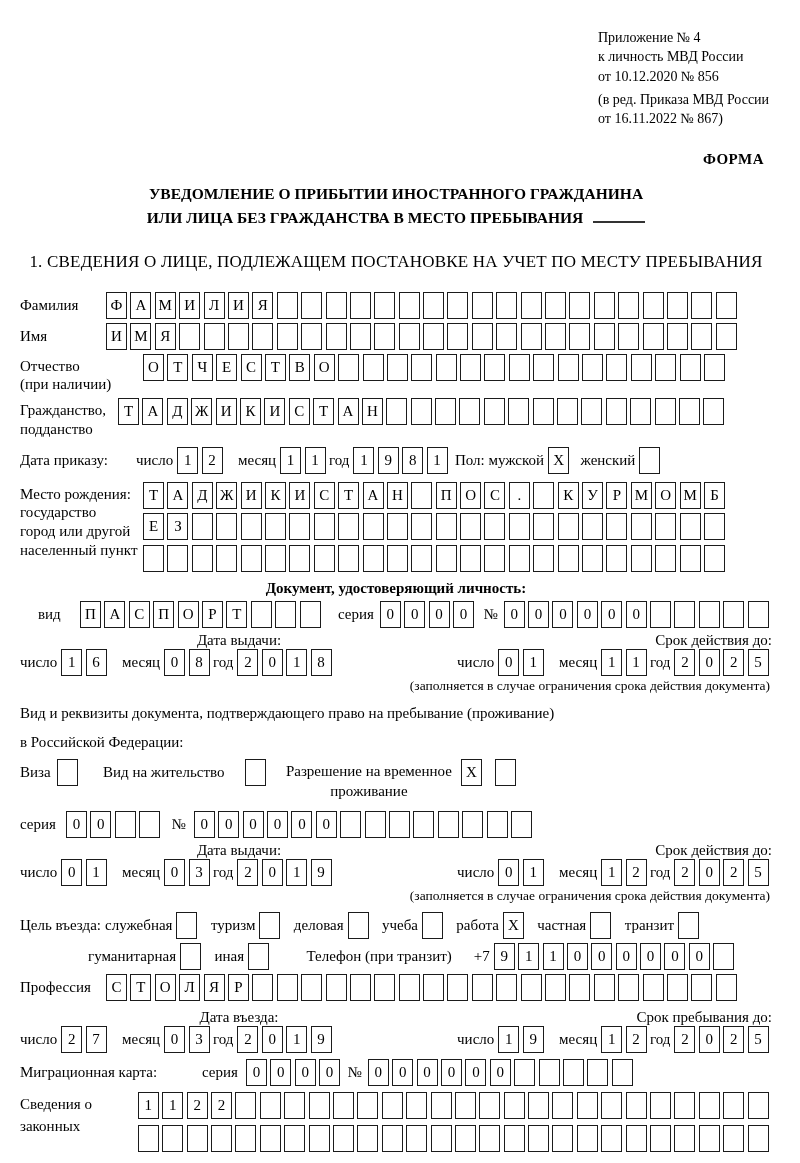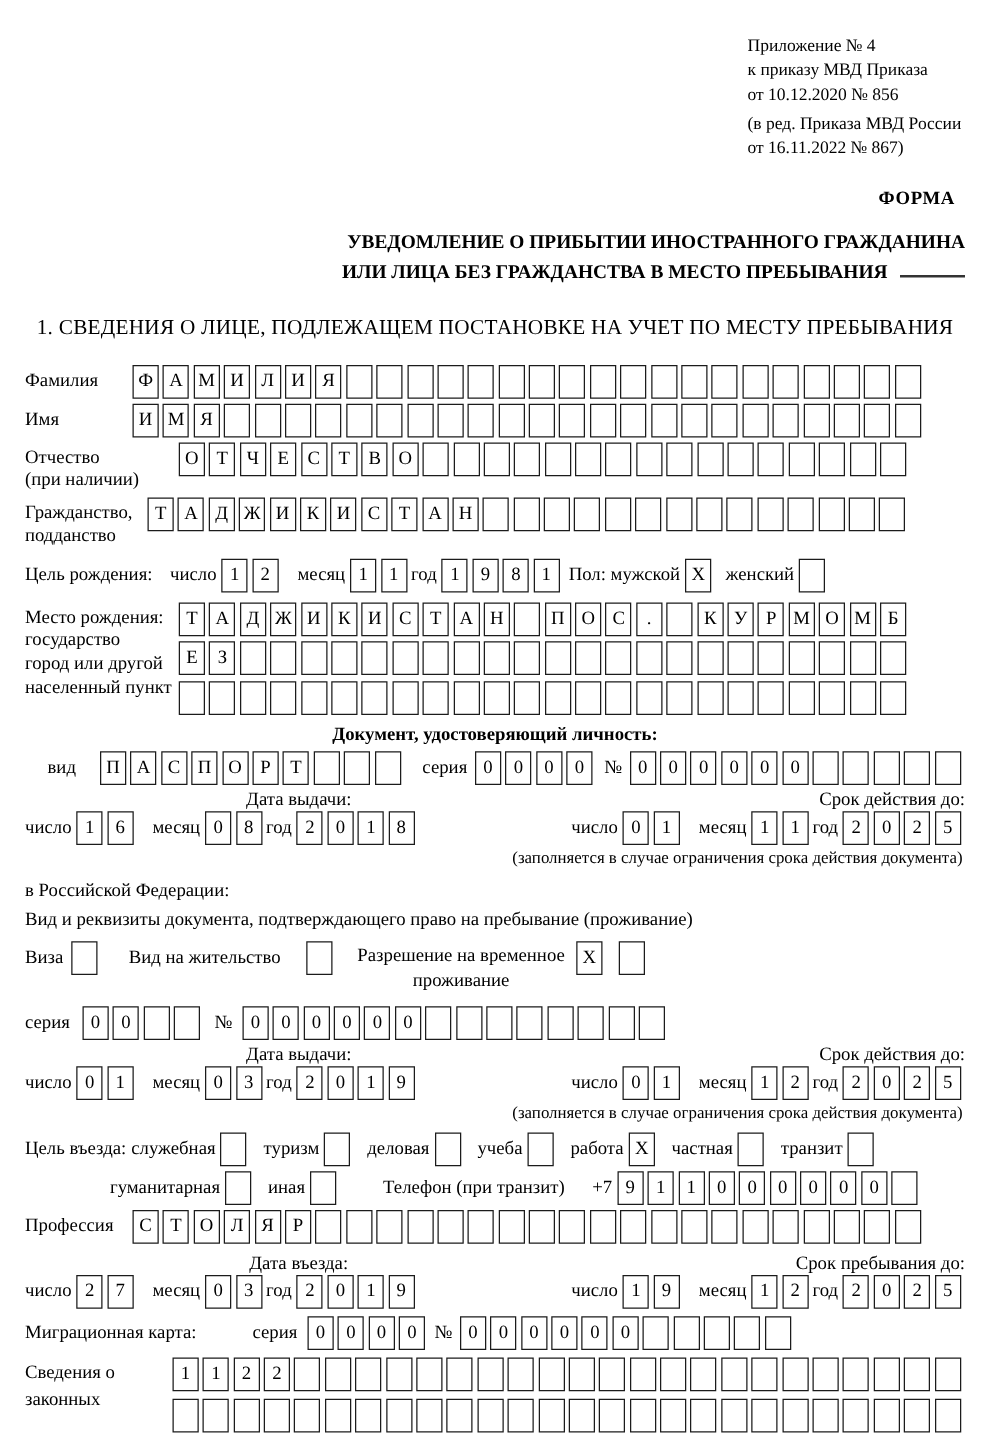--- a/index.html
+++ b/index.html
@@ -10,21 +10,21 @@
     color:#000; font-size:15px;
   }
   .page { position:relative; width:800px; height:1163px; padding:28px 28px 0 20px; overflow:hidden; }
 
   
   .appendix { margin-left:578px; font-size:14px; line-height:1.38; }
   .appendix .gap { height:4px; }
   .forma { text-align:right; font-weight:bold; font-size:15px; margin:22px 8px 14px 0; letter-spacing:.5px; }
 
   
-  .title { text-align:right; font-weight:bold; font-size:15.5px; line-height:1.55; margin-bottom:22px; }
+  .title { text-align:center; font-weight:bold; font-size:15.5px; line-height:1.55; margin-bottom:22px; }
   .blank-line { display:inline-block; width:52px; border-bottom:2px solid #333; height:12px; margin-left:10px; }
   .sec-heading { text-align:center; font-weight:normal; font-size:17px; margin-bottom:20px; letter-spacing:.2px; }
 
   
   .cells { white-space:nowrap; font-size:0; }
   .cell {
     display:inline-block; width:21px; height:27px;
     border:1.6px solid #1b1b1b; margin-right:3.4px;
     text-align:center; font-size:15px; line-height:24px;
     vertical-align:top; background:#fff;
@@ -61,21 +61,21 @@
   .guardians { display:flex; align-items:flex-start; }
   .guardians .g-lbl { width:123px; line-height:1.45; padding-top:2px; }
 </style>
 </head>
 <body>
 
 <div class="page">
 
   <div class="appendix">
     <div>Приложение № 4</div>
-    <div>к приказу МВД Приказа</div>
+    <div>к личность МВД России</div>
     <div>от 10.12.2020 № 856</div>
     <div class="gap"></div>
     <div>(в ред. Приказа МВД России</div>
     <div>от 16.11.2022 № 867)</div>
   </div>
   <div class="forma">ФОРМА</div>
 
   <div class="title">
     <div>УВЕДОМЛЕНИЕ О ПРИБЫТИИ ИНОСТРАННОГО ГРАЖДАНИНА</div>
     <div><span>ИЛИ ЛИЦА БЕЗ ГРАЖДАНСТВА В МЕСТО ПРЕБЫВАНИЯ</span><span class="blank-line"></span></div>
@@ -103,21 +103,21 @@
 
   <div class="row mb8">
     <span class="lbl2 w98">
       <span>Гражданство,</span><br>
       <span>подданство</span>
     </span>
     <span class="cells"><span class="cell">Т</span><span class="cell">А</span><span class="cell">Д</span><span class="cell">Ж</span><span class="cell">И</span><span class="cell">К</span><span class="cell">И</span><span class="cell">С</span><span class="cell">Т</span><span class="cell">А</span><span class="cell">Н</span><span class="cell"></span><span class="cell"></span><span class="cell"></span><span class="cell"></span><span class="cell"></span><span class="cell"></span><span class="cell"></span><span class="cell"></span><span class="cell"></span><span class="cell"></span><span class="cell"></span><span class="cell"></span><span class="cell"></span><span class="cell"></span></span>
   </div>
 
   <div class="row mb8">
-    <span class="dg-lbl" style="width:112px">Цель рождения:</span>
+    <span class="dg-lbl" style="width:112px">Дата приказу:</span>
     <span class="dg-lbl">число</span>
     <span class="cells"><span class="cell">1</span><span class="cell">2</span></span>
     <span class="dg-gap"></span>
     <span class="dg-lbl">месяц</span>
     <span class="cells"><span class="cell">1</span><span class="cell">1</span></span>
     <span class="dg-lbl">год</span>
     <span class="cells"><span class="cell">1</span><span class="cell">9</span><span class="cell">8</span><span class="cell">1</span></span>
     <span class="dg-lbl" style="margin-left:4px">Пол: мужской</span>
     <span class="cells"><span class="cell">X</span></span>
     <span class="dg-lbl" style="margin-left:8px">женский</span>
@@ -168,22 +168,22 @@
       <span class="cells"><span class="cell">0</span><span class="cell">1</span></span>
       <span class="dg-gap"></span>
       <span class="dg-lbl">месяц</span>
       <span class="cells"><span class="cell">1</span><span class="cell">1</span></span>
       <span class="dg-lbl">год</span>
       <span class="cells"><span class="cell">2</span><span class="cell">0</span><span class="cell">2</span><span class="cell">5</span></span>
     </div>
   </div>
   <div class="note-right">(заполняется в случае ограничения срока действия документа)</div>
 
+  <div class="plain">Вид и реквизиты документа, подтверждающего право на пребывание (проживание)</div>
   <div class="plain mt6">в Российской Федерации:</div>
-  <div class="plain">Вид и реквизиты документа, подтверждающего право на пребывание (проживание)</div>
 
   <div class="opts">
     <span class="opt-lbl">Виза</span>
     <span class="cells"><span class="cell"></span></span>
     <span class="sp22"></span>
     <span class="opt-lbl">Вид на жительство</span>
     <span class="sp14"></span>
     <span class="cells"><span class="cell"></span></span>
     <span class="sp14"></span>
     <span class="opt-wrap">Разрешение на временное проживание</span>

